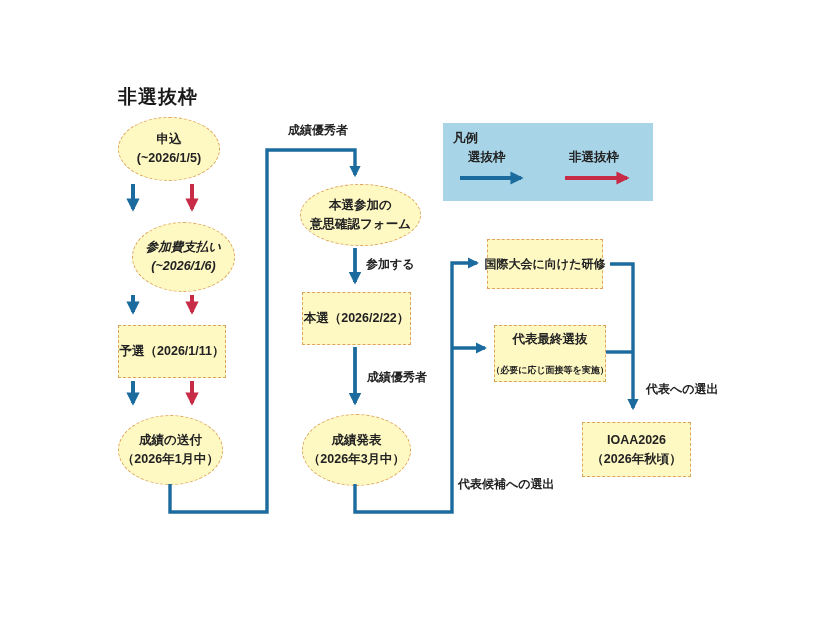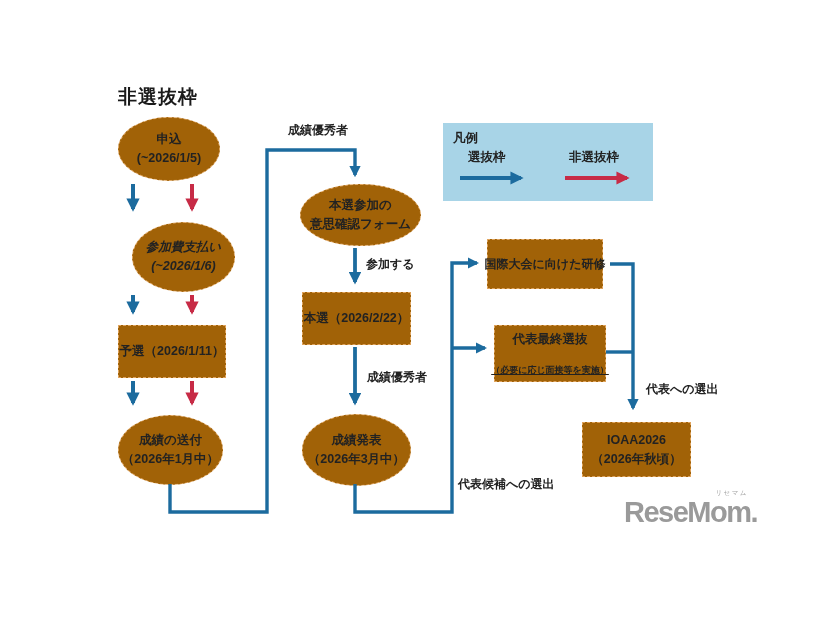--- a/index.html
+++ b/index.html
@@ -5,27 +5,27 @@
   html,body{margin:0;padding:0;background:#ffffff;}
   #canvas{
     position:relative;width:826px;height:620px;background:#ffffff;overflow:hidden;
     font-family:"Liberation Sans","DejaVu Sans",sans-serif;color:#222;
   }
   .title{
     position:absolute;left:118px;top:84px;font-size:19px;font-weight:700;color:#1a1a1a;
     letter-spacing:1px;
   }
   .node{
-    position:absolute;background:#a16207;border:1.5px dashed #dfa35c;box-sizing:border-box;
+    position:absolute;background:#fef9c3;border:1.5px dashed #dfa35c;box-sizing:border-box;
     display:flex;flex-direction:column;align-items:center;justify-content:center;
     text-align:center;font-size:12.5px;font-weight:600;line-height:1.5;color:#222;
     white-space:nowrap;
   }
   .ellipse{border-radius:50%;}
-  .node .l2.small{font-size:9px;font-weight:600;margin-top:15px;text-decoration:underline;}
+  .node .l2.small{font-size:9px;font-weight:600;margin-top:15px;}
   .edge-label{
     position:absolute;font-size:12px;font-weight:600;color:#222;white-space:nowrap;
   }
   #arrow-layer{position:absolute;left:0;top:0;pointer-events:none;}
   .legend{
     position:absolute;left:443px;top:123px;width:210px;height:78px;background:#a8d4e7;
   }
   .legend-title{position:absolute;left:453px;top:130px;font-size:12.5px;font-weight:600;}
   .legend-label{position:absolute;font-size:12.5px;font-weight:600;}
   .legend-label.sel{left:468px;top:149px;}
@@ -130,18 +130,14 @@
     <line x1="452" y1="348" x2="485" y2="348" stroke="#1c6b9e" stroke-width="3.4" marker-end="url(#headBlue)"></line>
 
     <polyline points="610,264 633,264 633,408" fill="none" stroke="#1c6b9e" stroke-width="3.4" marker-end="url(#headBlue)"></polyline>
 
     <line x1="606" y1="352" x2="633" y2="352" stroke="#1c6b9e" stroke-width="3.4"></line>
 
     <line x1="460" y1="178" x2="521" y2="178" stroke="#1c6b9e" stroke-width="4" marker-end="url(#headBlue)"></line>
     <line x1="565" y1="178" x2="627" y2="178" stroke="#c72b46" stroke-width="4" marker-end="url(#headRed)"></line>
   </svg>
 
-  <div class="logo">
-    <span class="ruby">リセマム</span>
-    <span class="word">ReseMom.</span>
-  </div>
 
 </div>
 
 </body></html>

